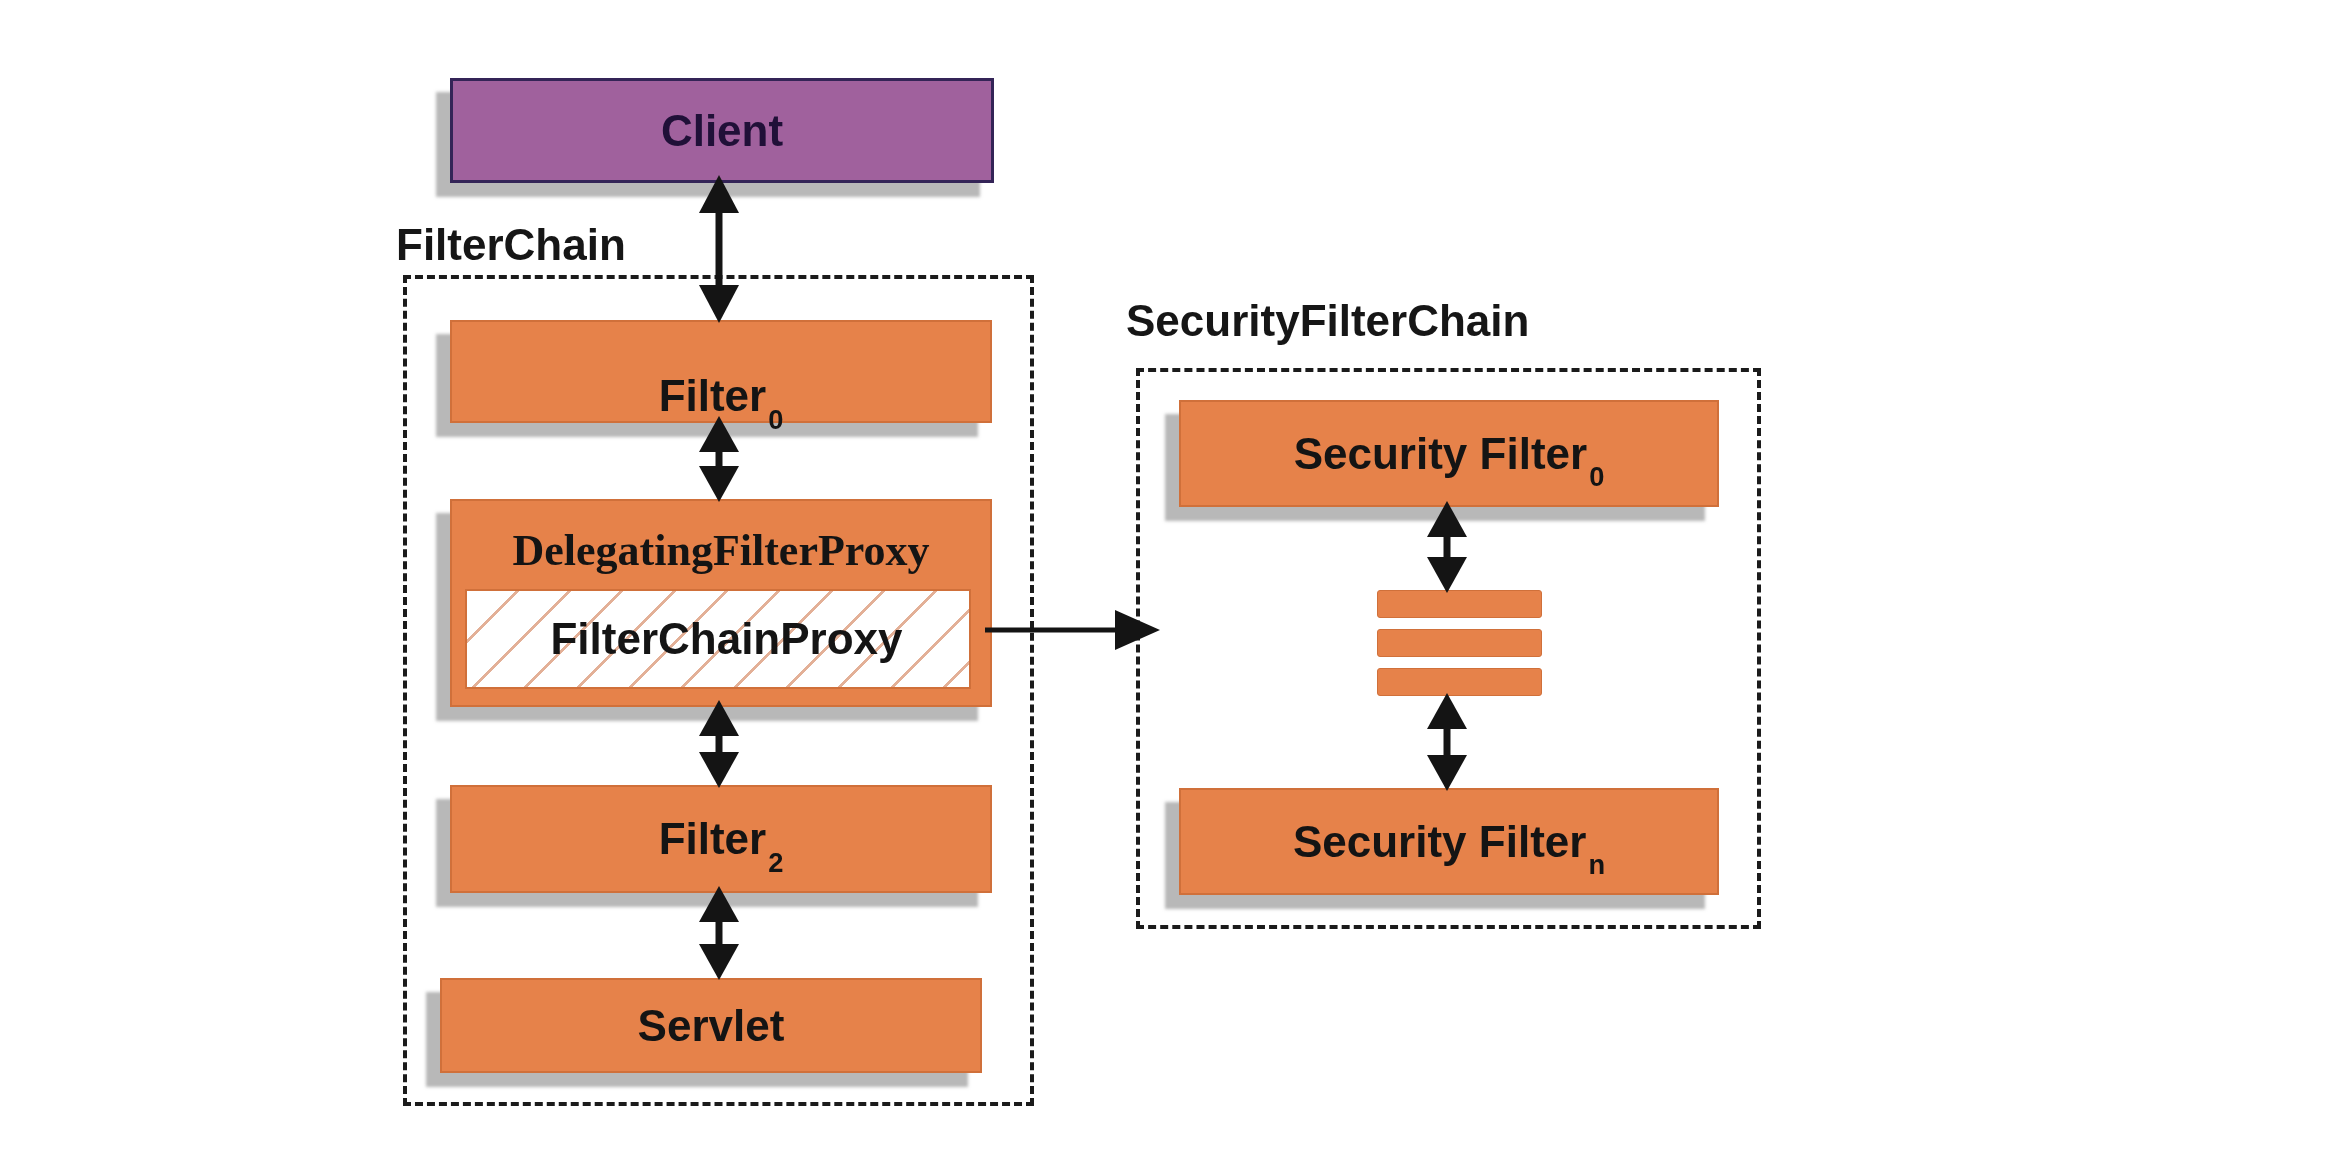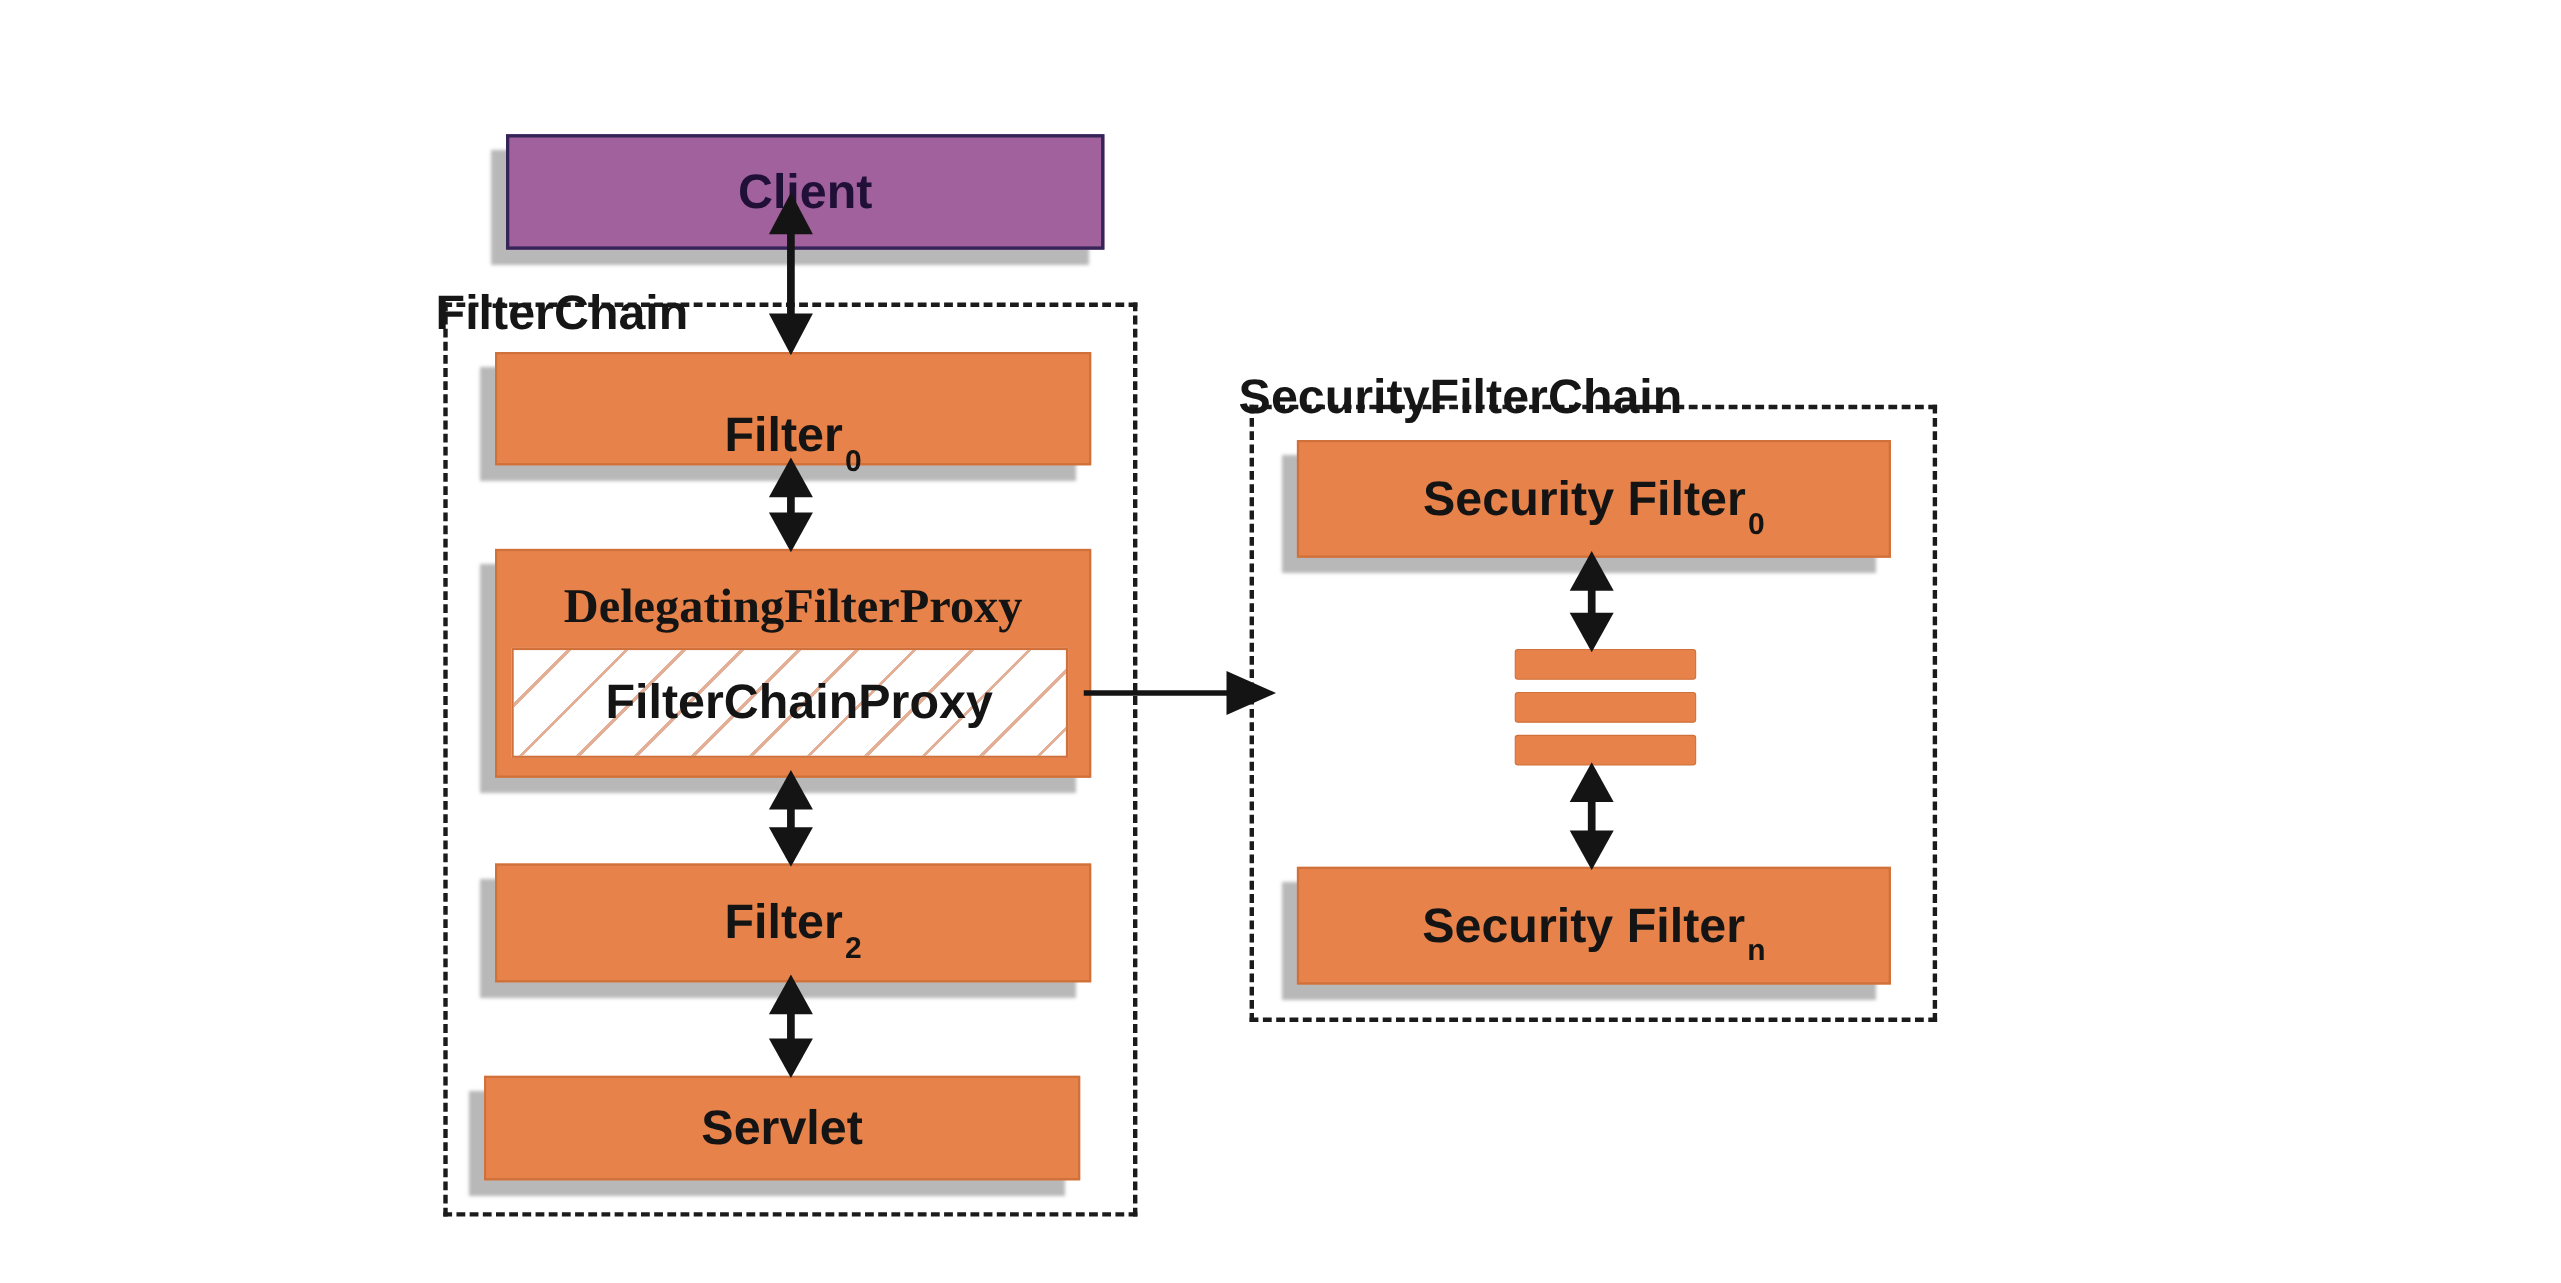--- a/index.html
+++ b/index.html
@@ -36,21 +36,20 @@
     z-index:1;
     background:transparent;
   }
   .group-title{
     position:absolute;
     font-weight:bold;
     font-size:44px;
     color:#161616;
     z-index:4;
     white-space:nowrap;
-    margin-top:40px;
   }
   .hatched{
     position:absolute;
     left:13px;top:88px;width:506px;height:100px;
     background:
       repeating-linear-gradient(135deg,
         rgba(255,255,255,0) 0px, rgba(255,255,255,0) 34px,
         var(--hatch-line,#e3b097) 34px, var(--hatch-line,#e3b097) 37px);
     background-color:#ffffff;
     border:2px solid var(--orange-border,#cf6e38);
@@ -79,21 +78,21 @@
 </style>
 </head>
 <body>
 
 <div class="canvas">
 
   <div class="group-title" style="left:396px;top:220px;">FilterChain</div>
 
   <div class="dashed-box" style="left:403px;top:275px;width:623px;height:823px;"></div>
 
-  <div class="box purple" style="left:460px;top:78px;width:538px;height:99px;margin-top:44px;">
+  <div class="box purple" style="left:450px;top:78px;width:538px;height:99px;">
     <span>Client</span>
   </div>
 
   <svg class="arrow" style="left:695px;top:175px;" width="48" height="148" viewBox="0 0 48 148">
     <line x1="24" y1="26" x2="24" y2="122" stroke="#141414" stroke-width="7"></line>
     <polygon points="24,0 4,38 44,38" fill="#141414"></polygon>
     <polygon points="24,148 4,110 44,110" fill="#141414"></polygon>
   </svg>
 
   <div class="box orange" style="left:450px;top:320px;width:538px;height:99px;align-items:flex-end;">

